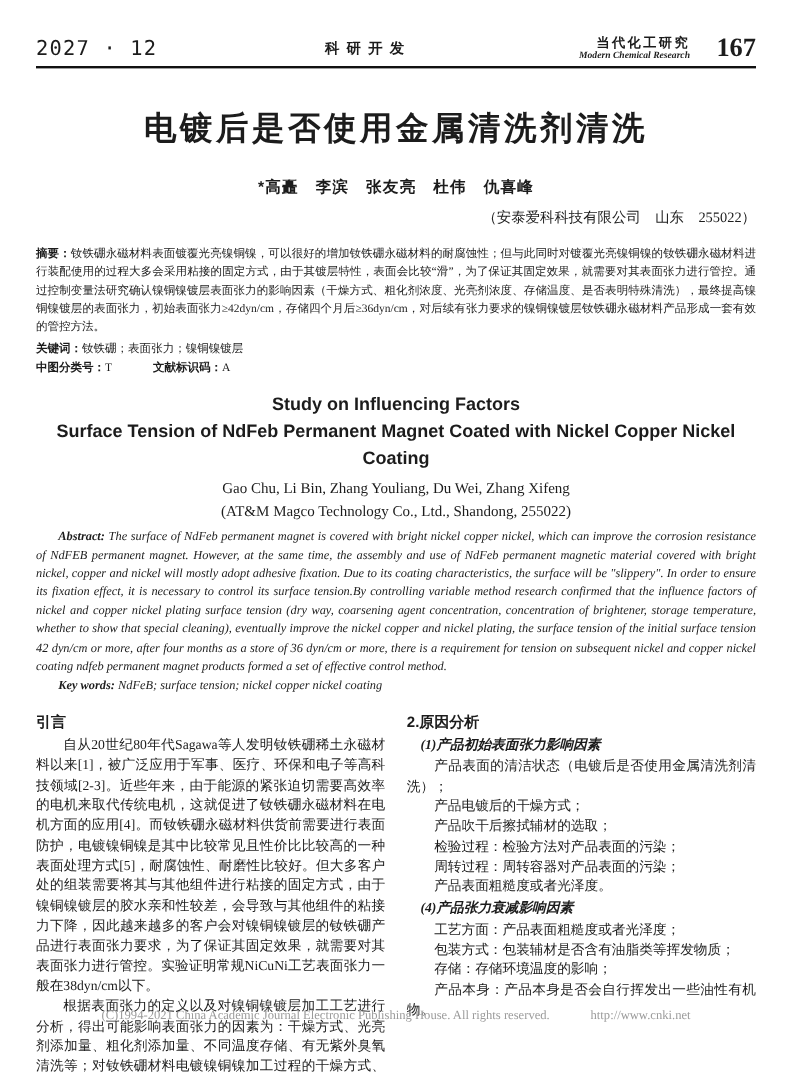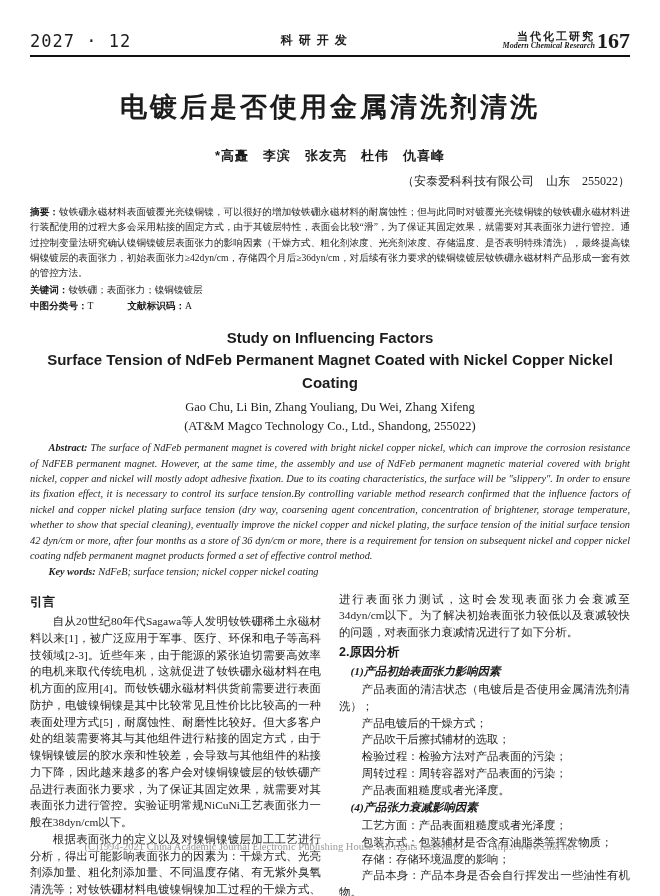--- a/index.html
+++ b/index.html
@@ -15,21 +15,21 @@
     padding:30px 30px 0 30px;
   }
   
   .header{
     display:flex;align-items:flex-end;justify-content:space-between;
     border-bottom:2px solid #111;
     padding-bottom:4px;
   }
   .hdr-issue{font-family:"DejaVu Sans Mono","Liberation Mono",monospace;font-size:17px;letter-spacing:1px;}
   .hdr-section{font-family:"Liberation Sans","DejaVu Sans",sans-serif;font-weight:bold;font-size:12px;letter-spacing:6px;padding-bottom:2px;}
-  .hdr-right{display:flex;align-items:center;gap:2px;}
+  .hdr-right{display:flex;align-items:flex-start;gap:22px;}
   .hdr-journal{text-align:right;line-height:1.1;}
   .hdr-journal-cn{font-family:"Liberation Sans","DejaVu Sans",sans-serif;font-weight:bold;font-size:11px;letter-spacing:2px;}
   .hdr-journal-en{font-style:italic;font-weight:bold;font-size:8px;}
   .hdr-page{font-size:22px;font-weight:bold;line-height:.9;}
   
   .title-cn{
     text-align:center;font-size:27px;font-weight:bold;letter-spacing:3px;
     font-family:"Liberation Sans","DejaVu Sans",sans-serif;
     margin:32px 0 0 0;
   }
@@ -117,21 +117,20 @@
   <div class="columns">
 
     <div class="col">
       <div class="h1">引言</div>
       <p class="para">自从20世纪80年代Sagawa等人发明钕铁硼稀土永磁材料以来[1]，被广泛应用于军事、医疗、环保和电子等高科技领域[2-3]。近些年来，由于能源的紧张迫切需要高效率的电机来取代传统电机，这就促进了钕铁硼永磁材料在电机方面的应用[4]。而钕铁硼永磁材料供货前需要进行表面防护，电镀镍铜镍是其中比较常见且性价比比较高的一种表面处理方式[5]，耐腐蚀性、耐磨性比较好。但大多客户处的组装需要将其与其他组件进行粘接的固定方式，由于镍铜镍镀层的胶水亲和性较差，会导致与其他组件的粘接力下降，因此越来越多的客户会对镍铜镍镀层的钕铁硼产品进行表面张力要求，为了保证其固定效果，就需要对其表面张力进行管控。实验证明常规NiCuNi工艺表面张力一般在38dyn/cm以下。</p>
       <p class="para">根据表面张力的定义以及对镍铜镍镀层加工工艺进行分析，得出可能影响表面张力的因素为：干燥方式、光亮剂添加量、粗化剂添加量、不同温度存储、有无紫外臭氧清洗等；对钕铁硼材料电镀镍铜镍加工过程的干燥方式、光亮剂添加量、粗化剂添加量、不同温度存储、有无紫外臭氧清洗等表面张力的影响因素进行分析以及实验，在不影响其耐腐蚀性的前提下提高电镀镍铜镍镀层的表面张力以及存储时间。</p>
 
     </div>
 
     <div class="col">
-      <p class="para-noindent">进行表面张力测试，这时会发现表面张力会衰减至34dyn/cm以下。为了解决初始表面张力较低以及衰减较快的问题，对表面张力衰减情况进行了如下分析。</p>
       <div class="h1">2.原因分析</div>
       <div class="subhead">(1)产品初始表面张力影响因素</div>
       <p class="para">产品表面的清洁状态（电镀后是否使用金属清洗剂清洗）；</p>
       <p class="para">产品电镀后的干燥方式；</p>
       <p class="para">产品吹干后擦拭辅材的选取；</p>
       <p class="para">检验过程：检验方法对产品表面的污染；</p>
       <p class="para">周转过程：周转容器对产品表面的污染；</p>
       <p class="para">产品表面粗糙度或者光泽度。</p>
       <div class="subhead">(4)产品张力衰减影响因素</div>
       <p class="para">工艺方面：产品表面粗糙度或者光泽度；</p>

